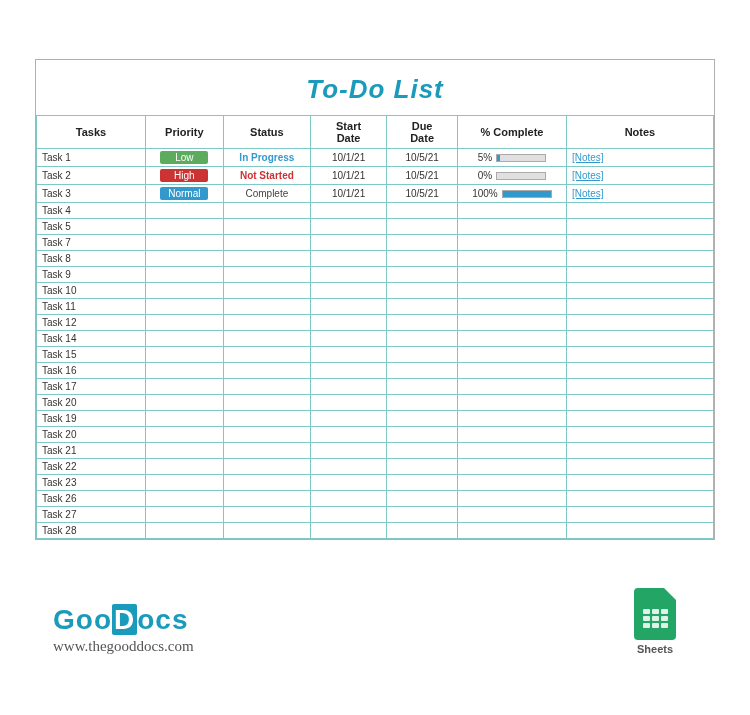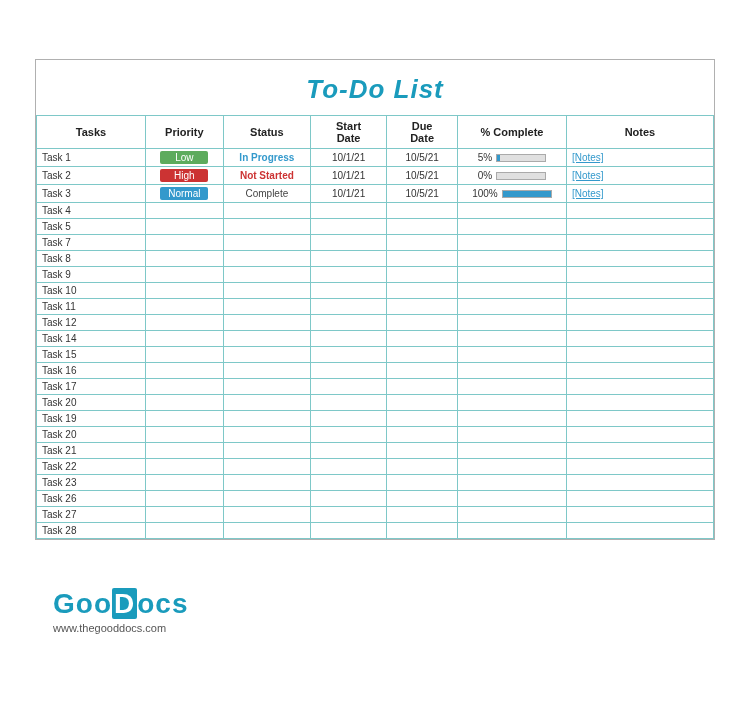--- a/index.html
+++ b/index.html
@@ -133,23 +133,24 @@
       font-family: Arial, sans-serif;
     }
     .goodocs-logo .logo-text span.d-box {
       background: #1a9bbc;
       color: #fff;
       padding: 0 2px;
       border-radius: 2px;
       font-size: 28px;
     }
     .goodocs-logo .website {
-      font-size: 11px;
+      font-size: 15px;
       color: #555;
       margin-top: 2px;
+      font-family: Liberation Serif, serif;
     }
 
     .sheets-icon-block {
       display: flex;
       flex-direction: column;
       align-items: center;
     }
     .sheets-icon {
       width: 42px;
       height: 52px;
@@ -458,14 +459,36 @@
     </table>
   </div>
 
   <div class="footer">
     <div class="goodocs-logo">
       <span class="logo-text">
         <span>Goo</span><span class="d-box">D</span><span>ocs</span>
       </span>
       <span class="website">www.thegooddocs.com</span>
     </div>
+    <div class="sheets-icon-block">
+      <div class="sheets-icon">
+        <div class="sheets-icon-lines">
+          <div class="sheets-icon-line">
+            <div class="sheets-icon-cell"></div>
+            <div class="sheets-icon-cell"></div>
+            <div class="sheets-icon-cell"></div>
+          </div>
+          <div class="sheets-icon-line">
+            <div class="sheets-icon-cell"></div>
+            <div class="sheets-icon-cell"></div>
+            <div class="sheets-icon-cell"></div>
+          </div>
+          <div class="sheets-icon-line">
+            <div class="sheets-icon-cell"></div>
+            <div class="sheets-icon-cell"></div>
+            <div class="sheets-icon-cell"></div>
+          </div>
+        </div>
+      </div>
+      <span class="sheets-label">Sheets</span>
+    </div>
   </div>
 </div>
 
 </body></html>

